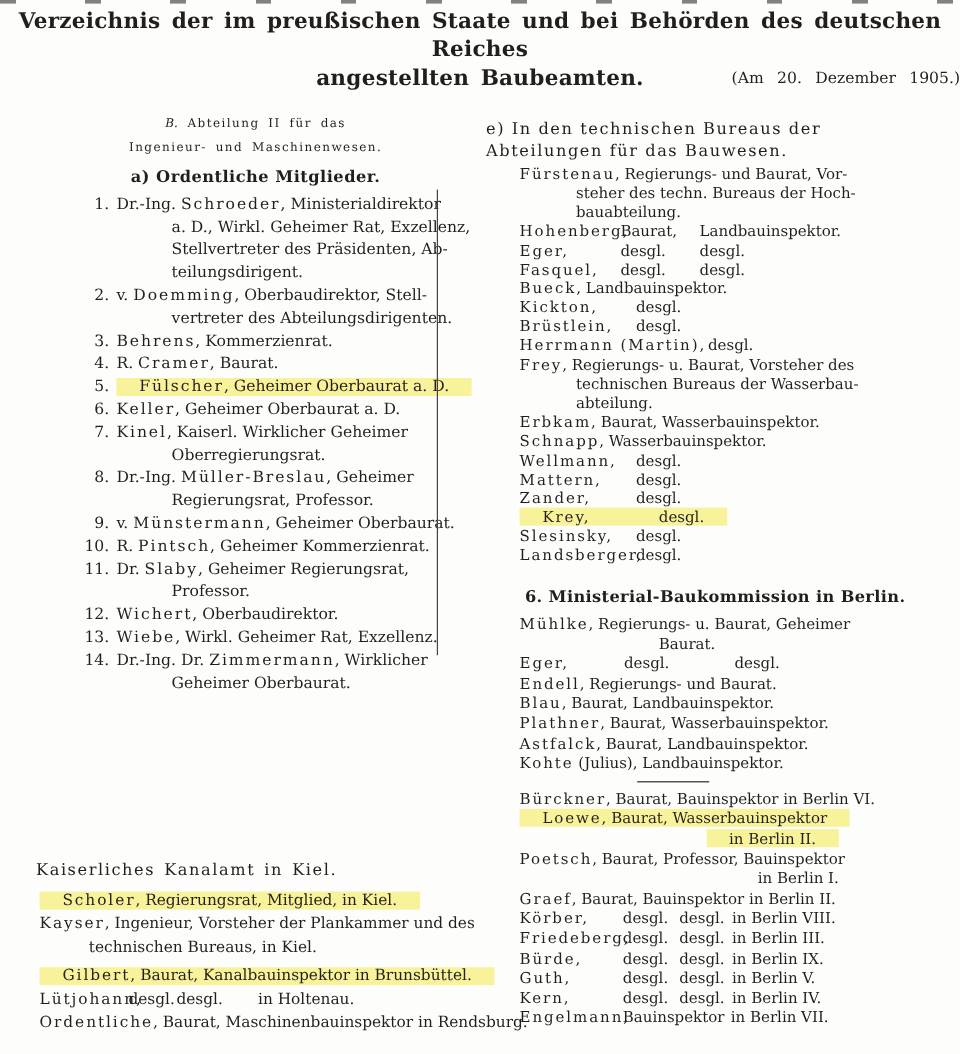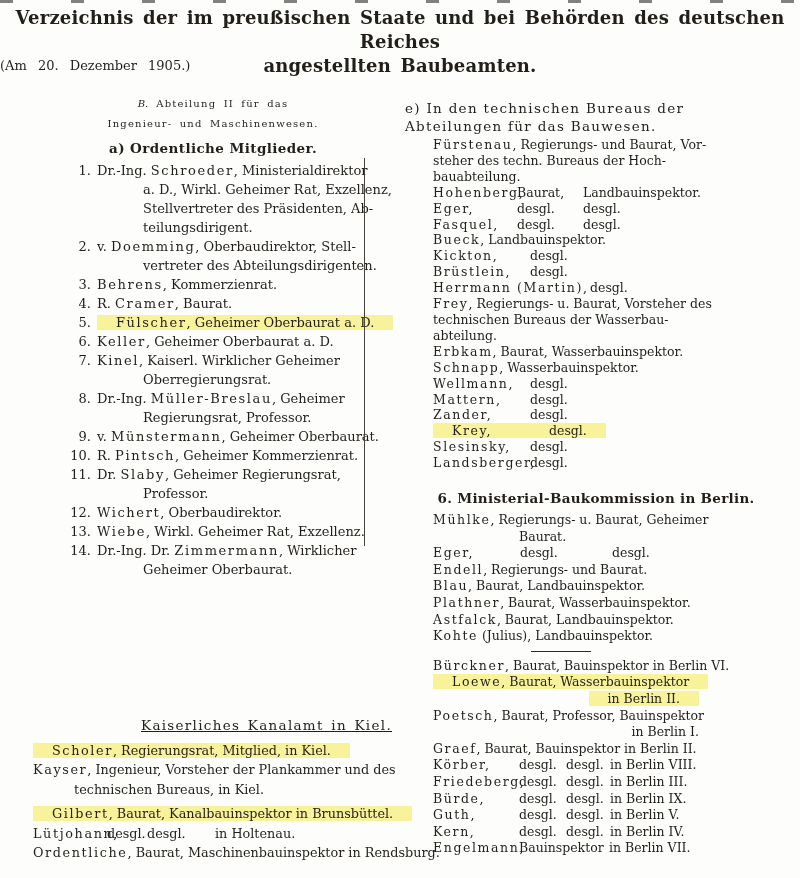--- a/index.html
+++ b/index.html
@@ -8,35 +8,35 @@
     background:#ffffff;
     font-family:"DejaVu Serif", serif;
     color:#221f1b;
   }
   .page{position:relative;width:800px;height:878px;background:#fdfdfb;}
   .scan-marks{position:absolute;top:0;left:0;width:800px;height:3px;
     background:repeating-linear-gradient(90deg,#1c1c1c 0 13px,transparent 13px 71px);
     opacity:.55;}
   .title-block{position:absolute;top:6px;left:0;width:800px;text-align:center;
     font-weight:bold;font-size:18px;line-height:24px;word-spacing:3px;letter-spacing:.2px;}
-  .date-line{position:absolute;top:58px;left:0;width:800px;text-align:left;
+  .date-line{position:absolute;top:58px;left:0;width:800px;text-align:right;
     font-size:13px;word-spacing:7px;}
   
   .dept-head{position:absolute;left:62px;top:94px;width:302px;text-align:center;
     font-size:10px;letter-spacing:1.2px;line-height:20px;word-spacing:3px;}
   .dept-head .b-prefix{font-style:italic;letter-spacing:0;margin-right:8px;}
   .sub-head{position:absolute;left:62px;top:140px;width:302px;text-align:center;
     font-weight:bold;font-size:13.5px;letter-spacing:.4px;}
   .members{position:absolute;left:64px;top:161px;width:312px;font-size:13px;line-height:19px;}
   .mrow{position:relative;padding-left:33px;white-space:nowrap;}
   .mrow .num{position:absolute;left:0;top:0;width:27px;text-align:right;}
   .vrule{position:absolute;left:364px;top:158px;width:1px;height:388px;background:#46423d;}
   
-  .kanal-head{position:absolute;left:30px;top:717px;width:362px;text-align:right;
-    font-size:13.5px;letter-spacing:1.3px;word-spacing:2px;text-decoration:underline;}
+  .kanal-head{position:absolute;left:30px;top:717px;width:362px;text-align:left;
+    font-size:13.5px;letter-spacing:1.3px;word-spacing:2px;}
   .kanal-entries{position:absolute;left:33px;top:741px;width:372px;font-size:12.8px;line-height:19.4px;}
   .krow{white-space:nowrap;}
   
   .e-head{position:absolute;left:405px;top:99px;width:382px;
     font-size:13.5px;letter-spacing:1.3px;line-height:18px;}
   .e-entries{position:absolute;left:433px;top:137px;width:360px;font-size:12.5px;line-height:15.9px;}
   .s6-head{position:absolute;left:405px;top:490px;width:382px;text-align:center;
     font-weight:bold;font-size:13.5px;letter-spacing:.3px;}
   .s6-entries{position:absolute;left:433px;top:512px;width:360px;font-size:12.5px;line-height:16.6px;}
   .rrow{white-space:nowrap;}
@@ -48,22 +48,22 @@
   .g2w .c1{width:157px}
   .ge .c1{width:87px}.ge .c2{width:92px}
   .g4 .c1{width:86px}.g4 .c2{width:47px}.g4 .c3{width:44px}
   .g4e .c1{width:86px}.g4e .c2{width:90px}
   .gk .c1{width:74px}.gk .c2{width:40px}.gk .c3{width:68px}
   .sp{letter-spacing:1.6px;}
   .hl{background:var(--hl,#f8f29b);padding:0 19px;}
   .cl{white-space:nowrap;}
   .cl-l{margin-left:46px}
   .cl-k{margin-left:41px}
-  .cl-r{}
-  .cl-mid{margin-left:86px}
+  .cl-r{margin-left:47px}
+  .cl-mid{margin-left:116px}
   .cl-right{text-align:right;padding-right:94px}
   .list-divider{width:60px;height:0;border-top:1px solid #2c2a27;margin:6px 0 6px 98px;}
 </style>
 </head>
 <body>
 
 <div class="page">
   <div class="scan-marks"></div>
 
   <div class="title-block">

